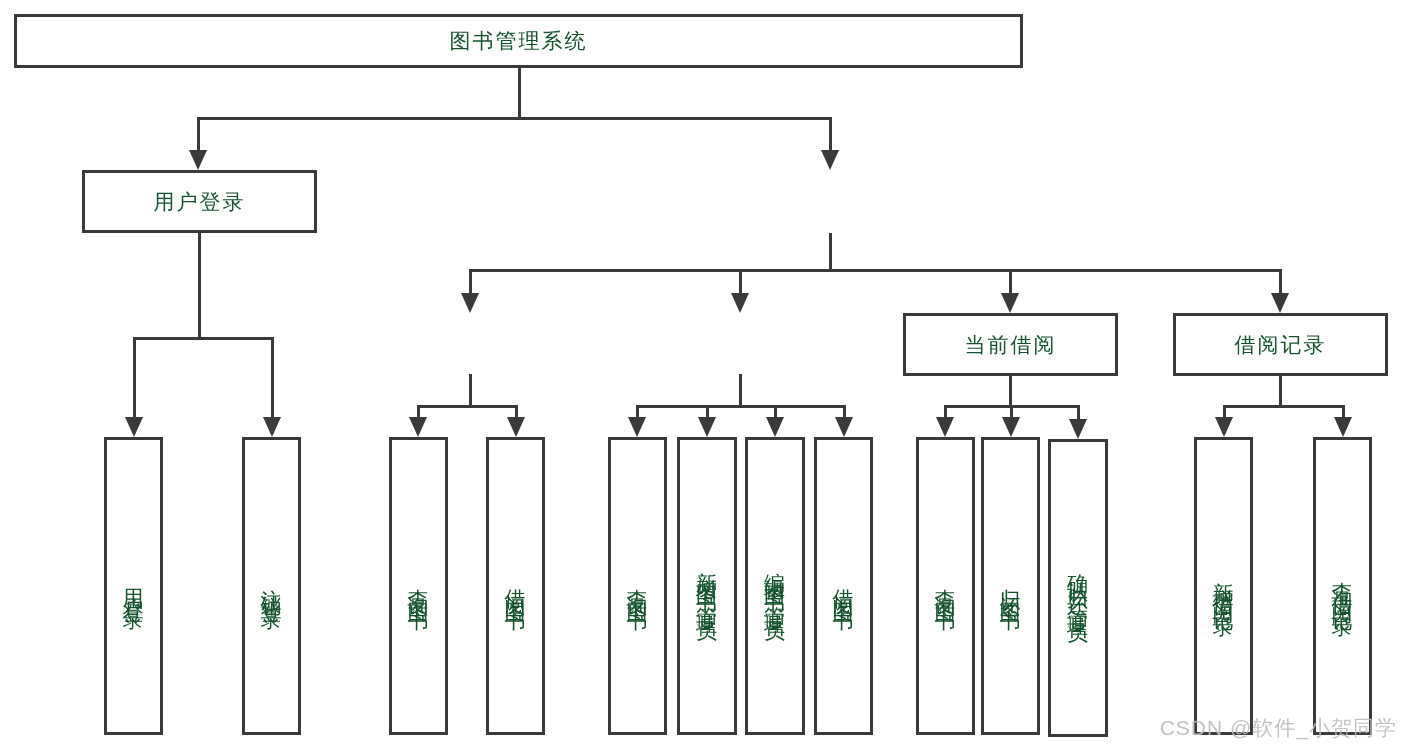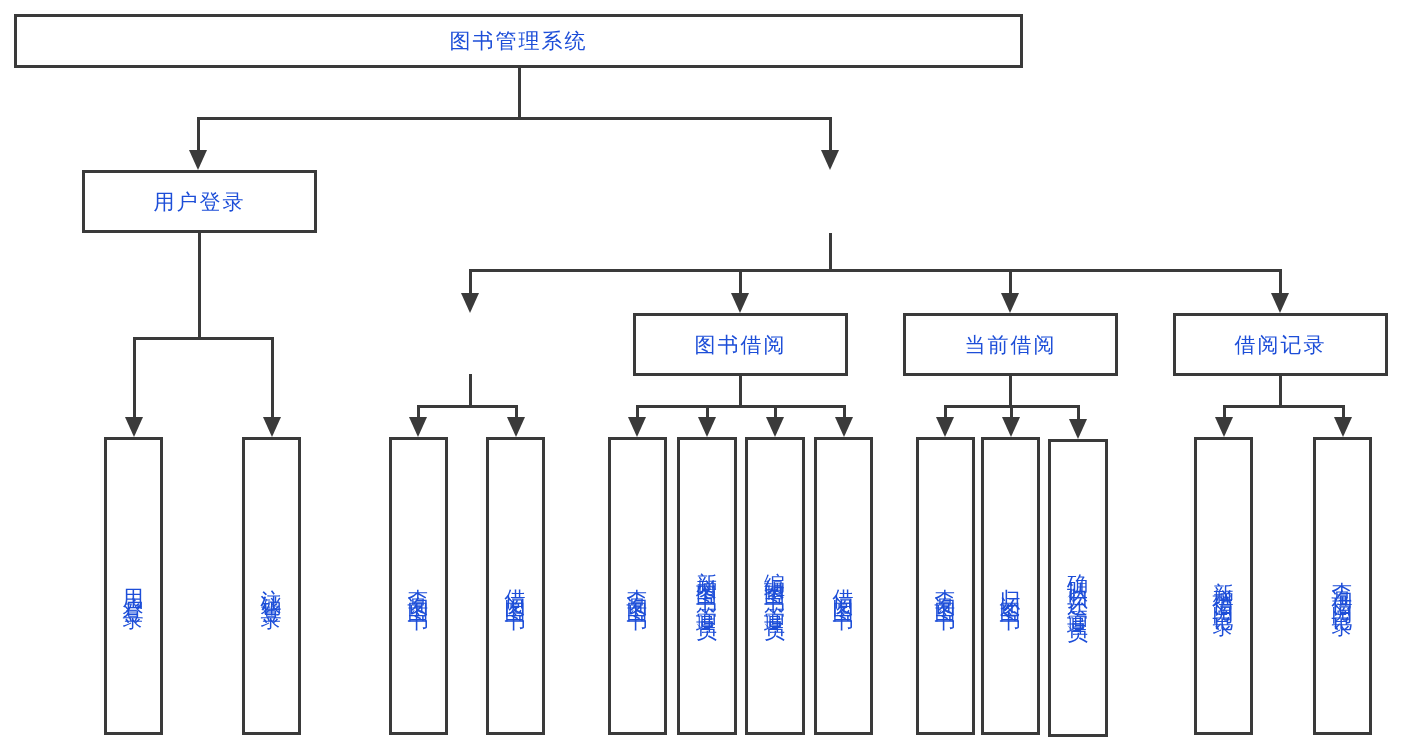--- a/index.html
+++ b/index.html
@@ -5,21 +5,21 @@
   html,body{margin:0;padding:0;background:#ffffff;}
   body{font-family:"Liberation Sans","DejaVu Sans",sans-serif;}
   .canvas{position:relative;width:1405px;height:747px;background:#ffffff;overflow:hidden;}
 
   .node{
     position:absolute;
     background:#ffffff;
     border:3px solid #3a3a3a;
     box-sizing:border-box;
     display:flex;align-items:center;justify-content:center;
-    color:#1d4ed8;font-size:21px;letter-spacing:2px;
+    color:#14532d;font-size:21px;letter-spacing:2px;
     text-align:center;white-space:nowrap;
   }
   .node.vert{white-space:normal;}
   .node.vert span{
     writing-mode:vertical-rl;
     text-orientation:mixed;
     letter-spacing:7px;
     line-height:1;
     white-space:nowrap;
   }
@@ -47,23 +47,20 @@
 <div class="canvas">
 
   <div class="node" style="left:14px;top:14px;width:1009px;height:54px;">
     <span>图书管理系统</span>
   </div>
 
   <div class="node" style="left:82px;top:170px;width:235px;height:63px;">
     <span>用户登录</span>
   </div>
 
-  <div class="node" style="left:633px;top:313px;width:215px;height:63px;">
-    <span>图书借阅</span>
-  </div>
   <div class="node" style="left:903px;top:313px;width:215px;height:63px;">
     <span>当前借阅</span>
   </div>
   <div class="node" style="left:1173px;top:313px;width:215px;height:63px;">
     <span>借阅记录</span>
   </div>
 
   <div class="node vert" style="left:104px;top:437px;width:59px;height:298px;">
     <span>用户登录</span>
   </div>
@@ -156,13 +153,14 @@
       <div class="vline" style="left: 1077px; top: 405px; height: 15px;"></div>
       <div class="arrow" style="left: 1069px; top: 419px;"></div>
       <div class="vline" style="left: 1279px; top: 374px; height: 33px;"></div>
       <div class="hline" style="left: 1223px; top: 405px; width: 121px;"></div>
       <div class="vline" style="left: 1223px; top: 405px; height: 13px;"></div>
       <div class="arrow" style="left: 1215px; top: 417px;"></div>
       <div class="vline" style="left: 1342px; top: 405px; height: 13px;"></div>
       <div class="arrow" style="left: 1334px; top: 417px;"></div>
     </div>
 
+  <div class="watermark">CSDN @软件_小贺同学</div>
 </div>
 
 </body></html>

